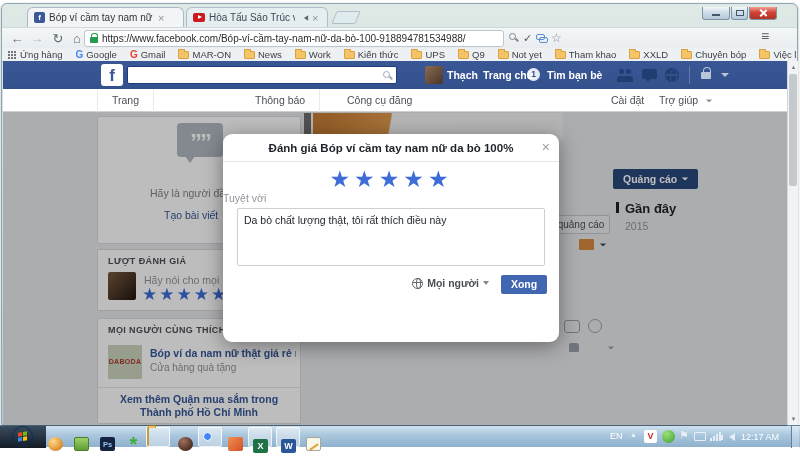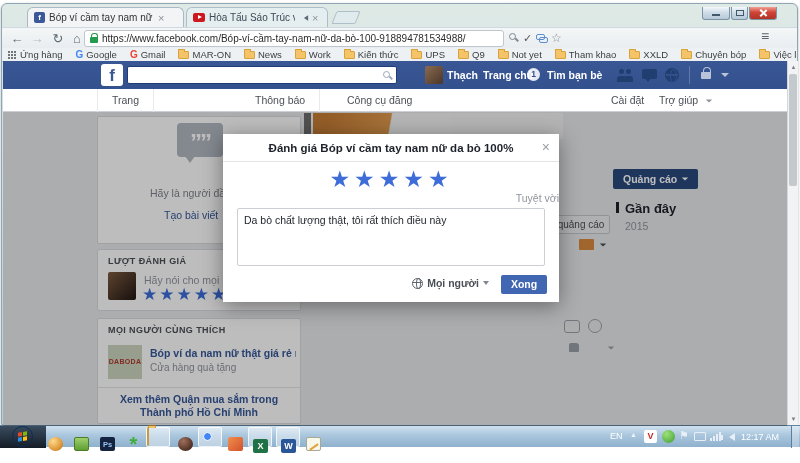--- a/index.html
+++ b/index.html
@@ -69,21 +69,21 @@
   .ic-lock{position:absolute;width:10px;height:7px;background:#b9c4d8;border-radius:1px}
   .ic-lock::before{content:"";position:absolute;top:-5px;left:1.5px;width:6px;height:5px;border:1.6px solid #b9c4d8;border-bottom:none;border-radius:4px 4px 0 0}
   .caret{width:0;height:0;border-left:4px solid transparent;border-right:4px solid transparent;border-top:4px solid #b9c4d8}
   .subnav{position:absolute;left:0;top:28px;width:784px;height:23px;background:#fff;border-bottom:1px solid #ccd0d5;font-size:10.5px;color:#4b4f56}
   .subtab{position:absolute;top:0;height:23px;line-height:23px;padding:0 14px;border-right:1px solid #e9eaed}
   .content{position:absolute;left:0;top:51px;width:784px;height:314px;background:#e9eaed}
   .card{position:absolute;background:#fff;border:1px solid #d9dbe0;border-radius:2px}
   .card-hdr{position:absolute;left:10px;top:6px;font-size:9px;font-weight:bold;color:#4b4f56;letter-spacing:.4px}
   .stars{color:var(--star);letter-spacing:2px;white-space:nowrap}
   .dim-overlay{position:absolute;left:0;top:51px;width:784px;height:314px;background:rgba(0,0,0,.26);z-index:10}
-  .modal{position:absolute;left:220px;top:73px;width:336px;height:168px;background:#fff;border-radius:0;box-shadow:0 4px 20px rgba(0,0,0,.4);z-index:20}
+  .modal{position:absolute;left:220px;top:73px;width:336px;height:208px;background:#fff;border-radius:9px;box-shadow:0 4px 20px rgba(0,0,0,.4);z-index:20}
   .modal-hdr{position:absolute;left:0;top:0;width:336px;height:28px;border-bottom:1px solid #e5e5e5;text-align:center;font-weight:bold;font-size:11.5px;color:#1d2129;line-height:28px}
   .modal-x{position:absolute;right:9px;top:6px;color:#9aa0a6;font-size:14px;line-height:14px}
   .modal textarea{position:absolute;left:14px;top:74px;width:308px;height:58px;border:1px solid #ccd0d5;border-radius:2px;padding:5px 6px;font-size:10.5px;color:#1d2129;font-family:"Liberation Sans",sans-serif;resize:none;outline:none}
   .btn-xong{position:absolute;right:12px;top:141px;width:46px;height:19px;background:var(--fb-btn);border-radius:2px;color:#fff;font-weight:bold;font-size:10.5px;text-align:center;line-height:19px}
   .priv{position:absolute;right:70px;top:143px;display:flex;align-items:center;gap:4px;font-size:10.5px;font-weight:bold;color:#4b4f56}
   .mini-globe{width:11px;height:11px;border:1.3px solid #606770;border-radius:50%;position:relative}
   .mini-globe::before{content:"";position:absolute;left:-1px;top:3.5px;width:10px;height:1.2px;background:#606770}
   .mini-globe::after{content:"";position:absolute;left:2.4px;top:-1px;width:3.5px;height:9.5px;border:1.2px solid #606770;border-radius:50%}
   .caret-g{width:0;height:0;border-left:3.5px solid transparent;border-right:3.5px solid transparent;border-top:4px solid #7f8791}
   .scroll{position:absolute;left:785px;top:57px;width:11px;height:365px;background:#f2f3f5;border-left:1px solid #d4d7da}
@@ -316,21 +316,21 @@
         <span class="caret abs" style="left:604px;top:234px;border-top-color:#98a0a8;transform:scale(.8)"></span>
 
       </div>
 
       <div class="dim-overlay"></div>
 
       <div class="modal">
         <div class="modal-hdr">Đánh giá Bóp ví cầm tay nam nữ da bò 100%</div>
         <span class="modal-x">×</span>
         <div class="stars abs" style="left:0;top:32px;width:336px;text-align:center;font-size:23px;letter-spacing:4px">★★★★★</div>
-        <div class="abs" style="left:0;top:58px;width:336px;text-align:right;font-size:10.5px;color:#90949c">Tuyệt vời</div>
+        <div class="abs" style="left:0;top:58px;width:336px;text-align:left;font-size:10.5px;color:#90949c">Tuyệt vời</div>
         <textarea style="">Da bò chất lượng thật, tôi rất thích điều này</textarea>
         <div class="priv">
           <span class="mini-globe"></span>
           <span>Mọi người</span>
           <span class="caret-g"></span>
         </div>
         <div class="btn-xong">Xong</div>
       </div>
     </div>
 

